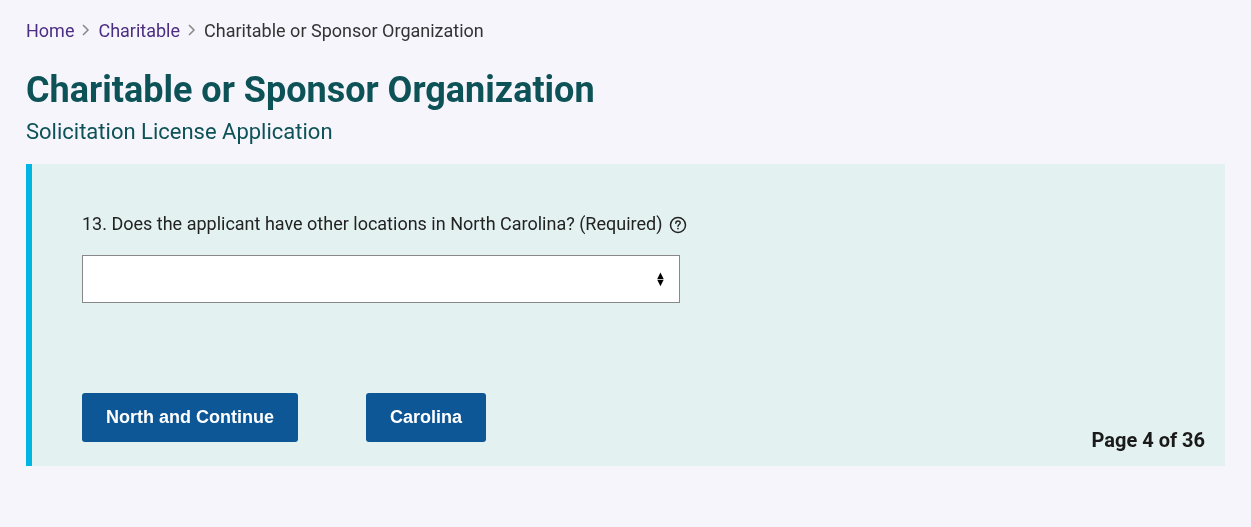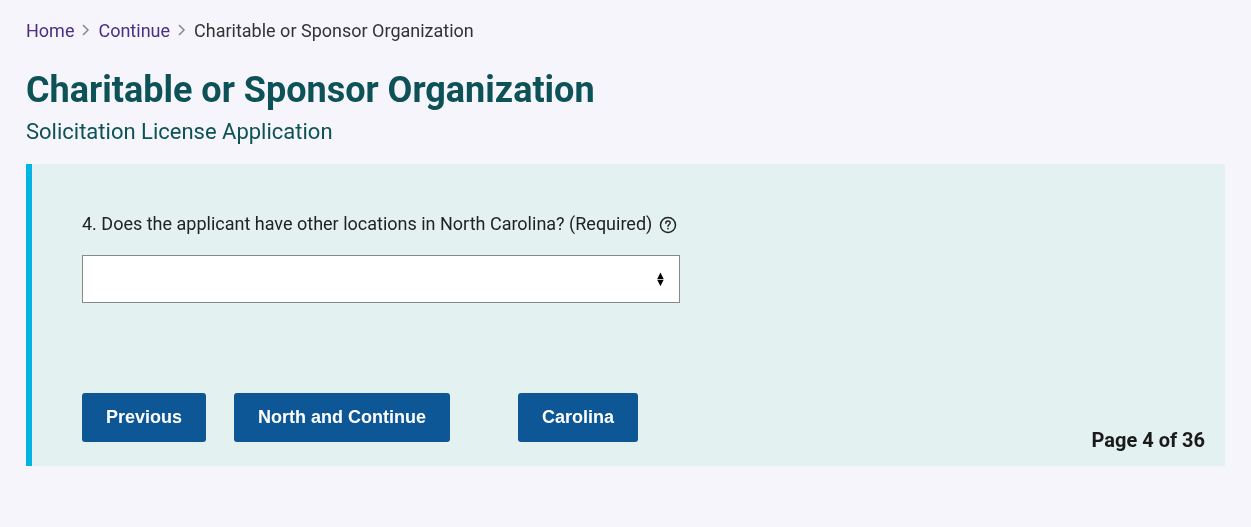--- a/index.html
+++ b/index.html
@@ -119,54 +119,53 @@
 </head>
 <body>
 
 <nav class="breadcrumb">
   <a href="#">Home</a>
   <span class="sep">
     <svg width="8" height="12" viewBox="0 0 8 12">
         <path d="M1 1 L6 6 L1 11" stroke="#888" stroke-width="1.5" fill="none"></path>
       </svg>
   </span>
-  <a href="#">Continue</a>
+  <a href="#">Charitable</a>
   <span class="sep">
     <svg width="8" height="12" viewBox="0 0 8 12">
         <path d="M1 1 L6 6 L1 11" stroke="#888" stroke-width="1.5" fill="none"></path>
       </svg>
   </span>
   <span class="current">Charitable or Sponsor Organization</span>
 </nav>
 
 <h1 class="page-title">Charitable or Sponsor Organization</h1>
 <h2 class="page-subtitle">Solicitation License Application</h2>
 
 <div class="form-panel">
   <div class="question-label">
-    <span>4. Does the applicant have other locations in North Carolina? (Required)</span>
+    <span>13. Does the applicant have other locations in North Carolina? (Required)</span>
     <span class="help-icon">
       <svg width="18" height="18" viewBox="0 0 18 18">
         <circle cx="9" cy="9" r="7.5" stroke="#222" stroke-width="1.5" fill="none"></circle>
         <path d="M6.8 7.2 C6.8 5.8 7.8 5 9 5 C10.2 5 11.2 5.8 11.2 7 C11.2 8.4 9 8.6 9 10.2" stroke="#222" stroke-width="1.4" fill="none" stroke-linecap="round"></path>
         <circle cx="9" cy="12.6" r="0.9" fill="#222"></circle>
       </svg>
     </span>
   </div>
 
   <div class="select-wrapper">
     <select class="form-select" value="">
       <option value=""></option>
     </select>
     <span class="select-arrows">
       <span>▲</span>
         <span>▼</span>
     </span>
   </div>
 
   <div class="button-row">
-    <button class="btn">Previous</button>
     <button class="btn">North and Continue</button>
     <button class="btn dev">Carolina</button>
   </div>
 
   <div class="page-indicator">Page 4 of 36</div>
 </div>
 
 </body></html>

